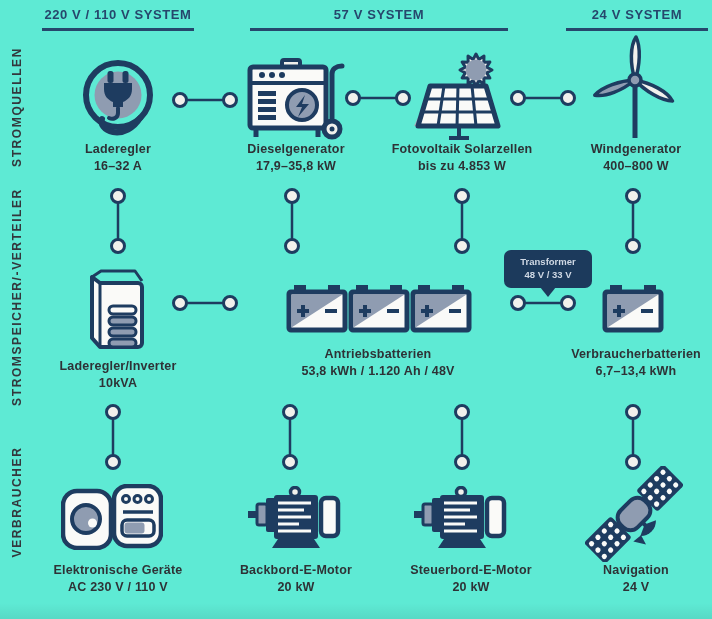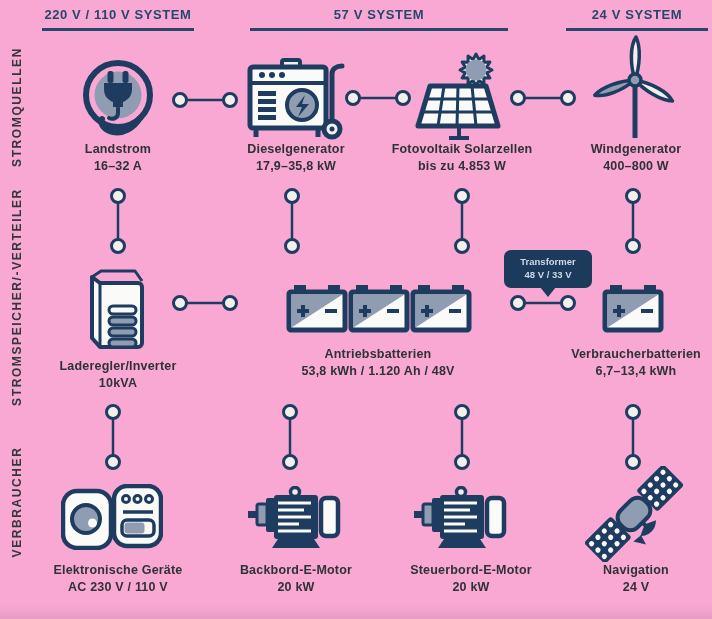--- a/index.html
+++ b/index.html
@@ -1,18 +1,18 @@
 <!DOCTYPE html>
 <html><head>
 <meta charset="utf-8">
 <style>
   html,body{margin:0;padding:0;background:#e8e7e3;}
   .canvas{
     position:relative;width:712px;height:619px;margin:0 auto;
-    background:#f9a8d4;overflow:hidden;
+    background:#5eead4;overflow:hidden;
     font-family:"Liberation Sans","DejaVu Sans",sans-serif;
   }
   .canvas::after{content:"";position:absolute;left:0;right:0;bottom:0;height:16px;
     background:linear-gradient(180deg,rgba(0,0,0,0),rgba(0,0,0,0.07));pointer-events:none;}
   
   .sys-header{position:absolute;top:7px;text-align:center;color:#26476c;
     font-weight:bold;font-size:13px;letter-spacing:.6px;
     border-bottom:3px solid #26476c;padding-bottom:6px;}
   .h1{left:42px;width:152px;}
   .h2{left:250px;width:258px;}
@@ -349,21 +349,21 @@
   </div>
   <div class="conn" style="left:623px;top:402px;">
     <svg width="20" height="70" viewBox="0 0 20 70">
         <circle cx="10" cy="10" r="6.5"></circle>
         <line x1="10" y1="16.5" x2="10" y2="53.5"></line>
         <circle cx="10" cy="60" r="6.5"></circle>
       </svg>
   </div>
 
   <div class="node-label" style="left:23px;top:141px;">
-    <div>Landstrom</div>
+    <div>Laderegler</div>
     <div>16–32 A</div>
   </div>
   <div class="node-label" style="left:201px;top:141px;">
     <div>Dieselgenerator</div>
     <div>17,9–35,8 kW</div>
   </div>
   <div class="node-label" style="left:367px;top:141px;">
     <div>Fotovoltaik Solarzellen</div>
     <div>bis zu 4.853 W</div>
   </div>

